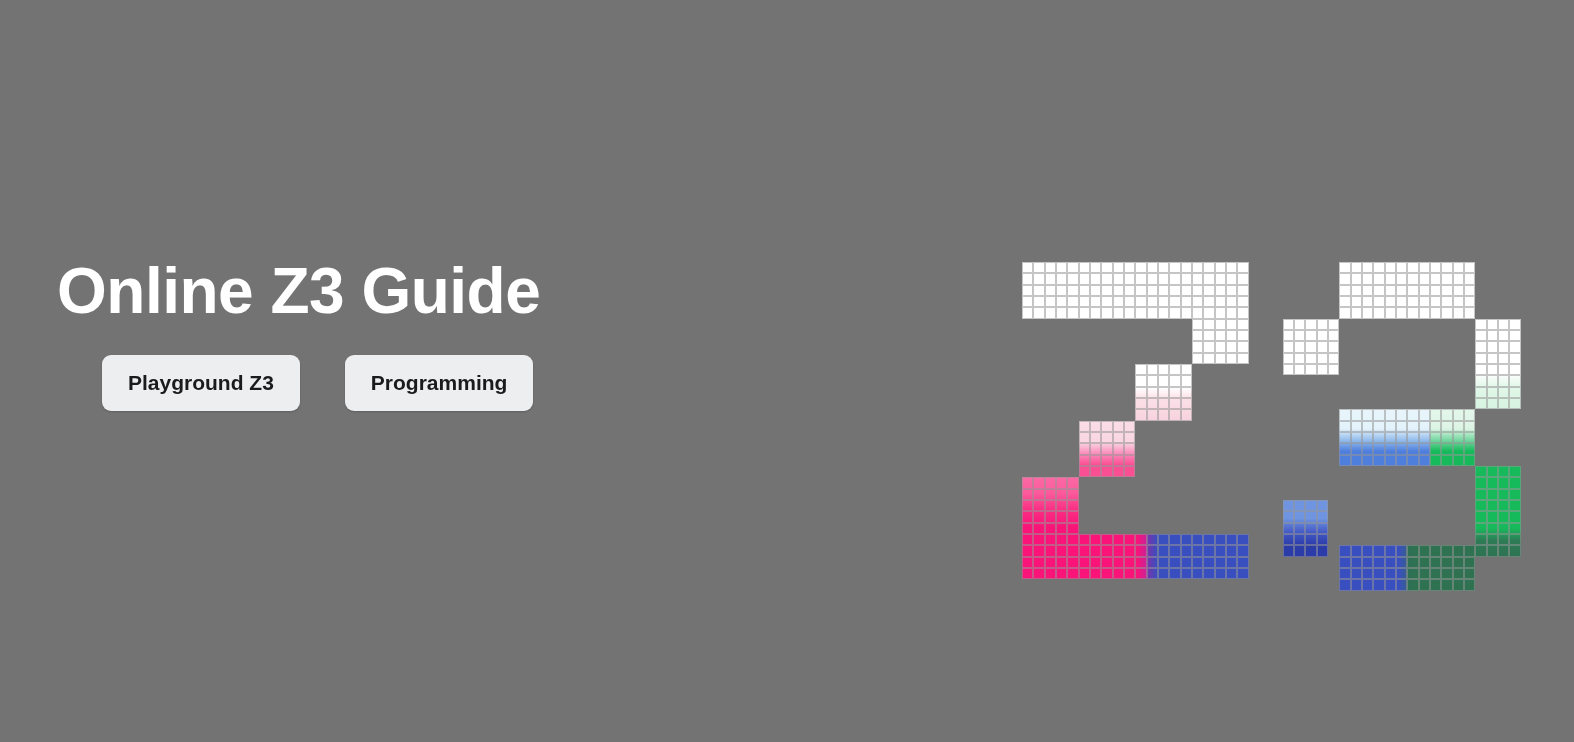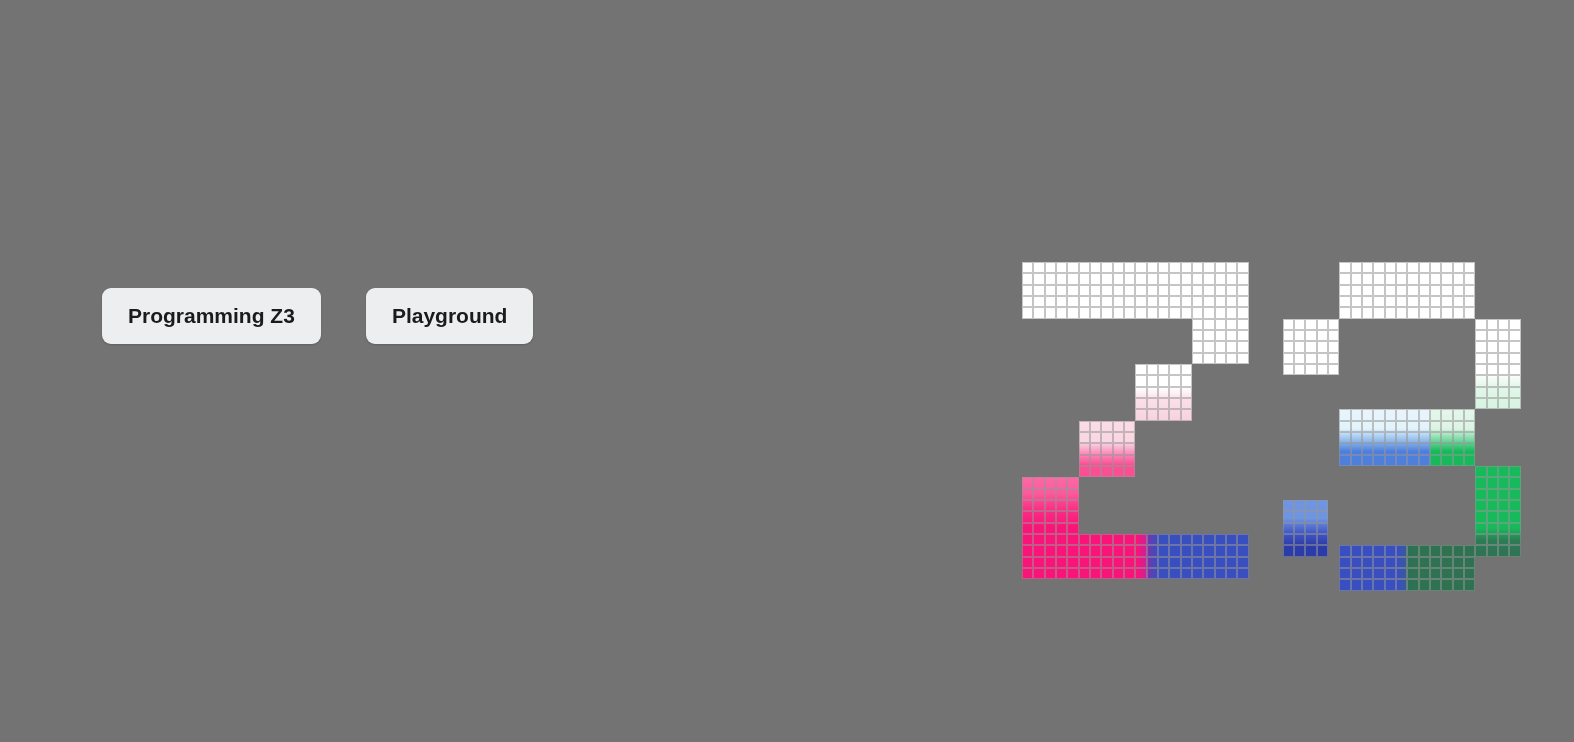--- a/index.html
+++ b/index.html
@@ -74,24 +74,25 @@
   }
   .pix-cell {
     border: 1px solid rgba(150,150,150,0.55);
     margin: 0;
   }
 </style>
 </head>
 <body>
 
 <div id="hero">
+  <h1 id="page-title">Online Z3 Guide</h1>
 
   <div id="nav-buttons">
-    <button class="nav-btn nav-btn-gap-1">Programming Z3</button>
-    <button class="nav-btn nav-btn-gap-2">Playground</button>
+    <button class="nav-btn nav-btn-gap-1">Playground Z3</button>
+    <button class="nav-btn nav-btn-gap-2">Programming</button>
   </div>
 </div>
 
 <div id="pixel-logo">
     <div class="glyph" style="left: 0px;">
       <div class="pix-block" style="left: 0px; top: 0px; width: 226.6px; height: 56.65px; grid-template-columns: repeat(20, 1fr); grid-template-rows: repeat(5, 1fr); background: linear-gradient(rgb(255, 255, 255) 0%, rgb(255, 255, 255) 100%);">
         <div class="pix-cell" style="border-color: rgb(150, 150, 150); border-width: 1px; border-style: solid; opacity: 0.55;"></div>
         <div class="pix-cell" style="border-color: rgb(150, 150, 150); border-width: 1px; border-style: solid; opacity: 0.55;"></div>
         <div class="pix-cell" style="border-color: rgb(150, 150, 150); border-width: 1px; border-style: solid; opacity: 0.55;"></div>
         <div class="pix-cell" style="border-color: rgb(150, 150, 150); border-width: 1px; border-style: solid; opacity: 0.55;"></div>

